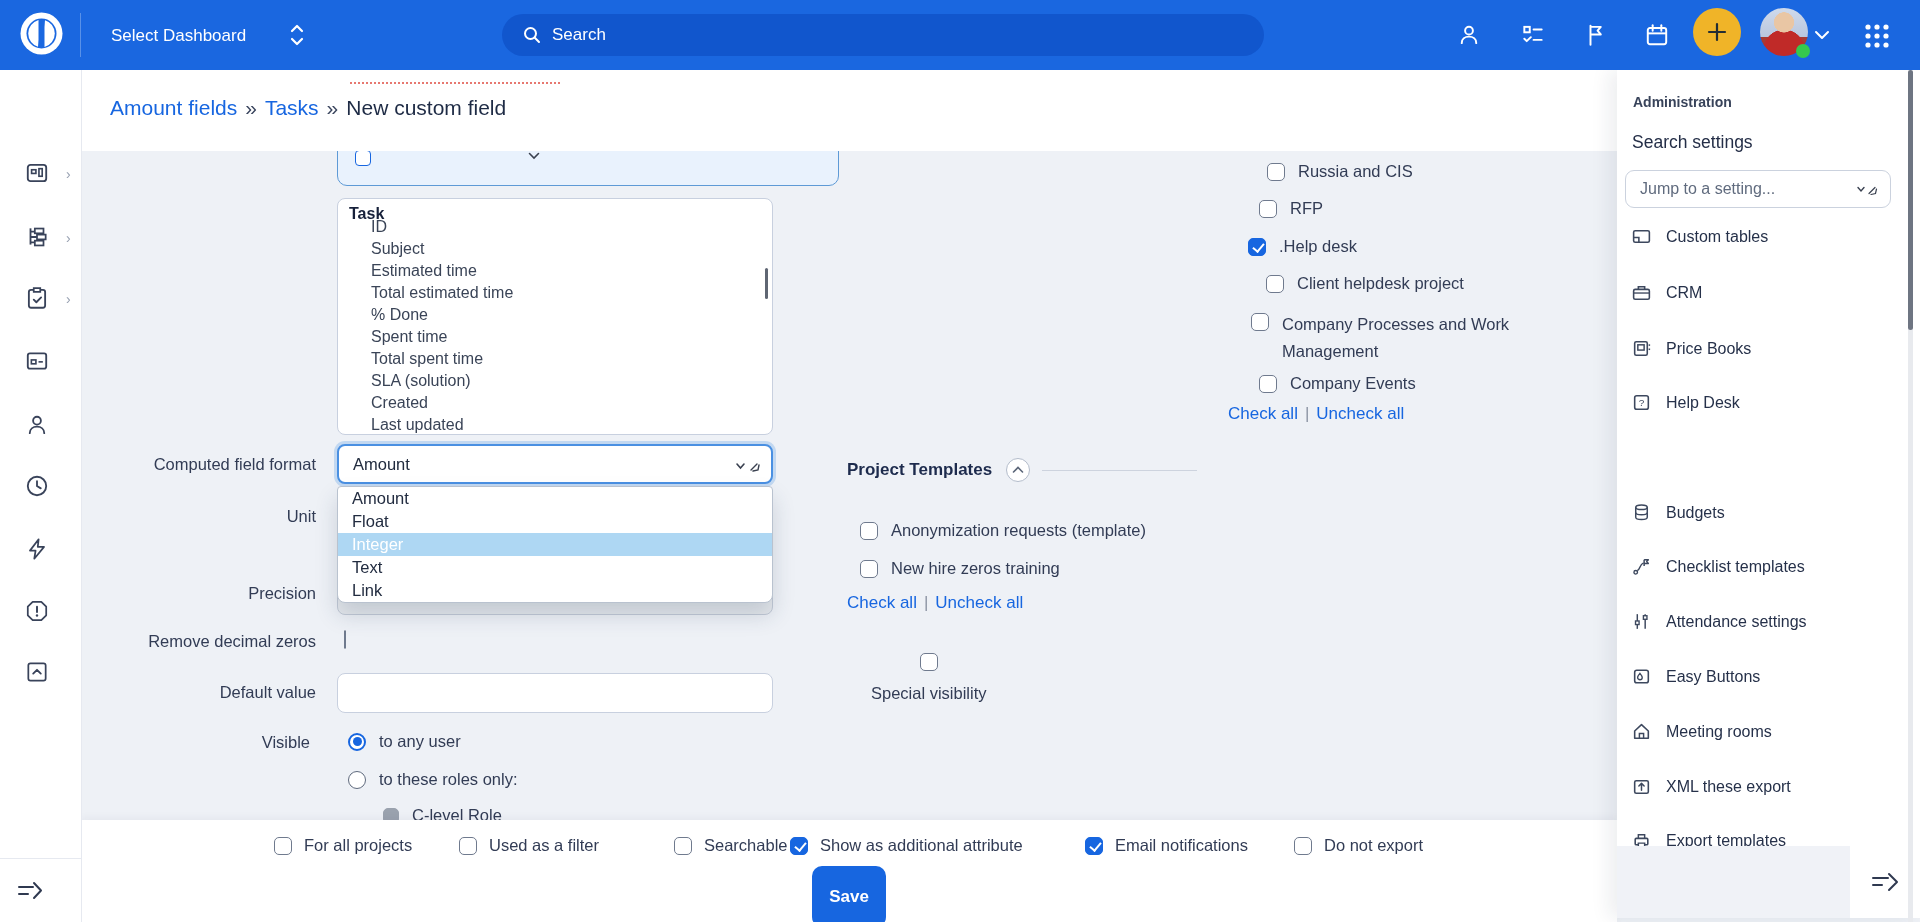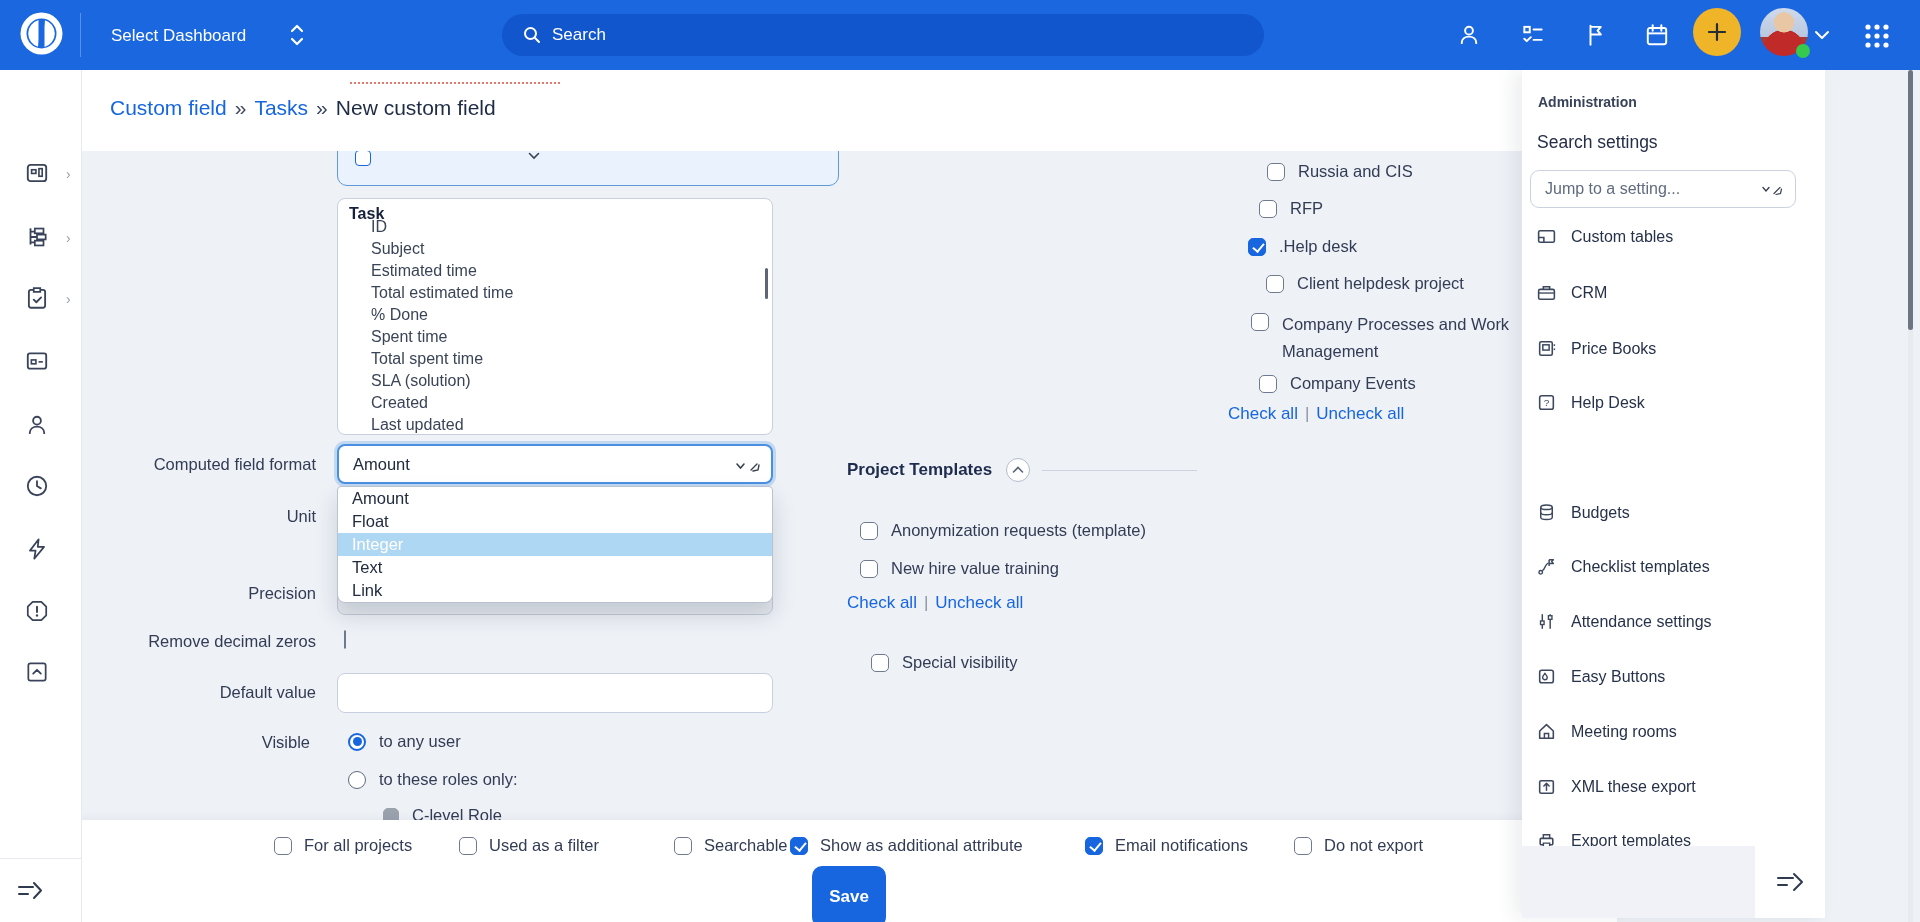--- a/index.html
+++ b/index.html
@@ -61,21 +61,21 @@
   .links span[data-interactable="true"]{cursor:pointer;}
   
   .pt-title{position:absolute;left:847px;top:460px;font-size:17px;font-weight:bold;color:#1d2b4d;}
   .pt-circle{position:absolute;left:1006px;top:458px;width:24px;height:24px;border:1px solid #b3bccb;border-radius:50%;background:#fff;display:flex;align-items:center;justify-content:center;color:#5a6578;box-sizing:border-box;}
   .pt-rule{position:absolute;left:1042px;top:470px;width:155px;border-top:1px solid #cdd3de;}
   
   .footer{position:absolute;left:81px;top:820px;width:1536px;height:102px;background:#fff;box-shadow:0 -2px 8px rgba(30,40,70,.05);z-index:9;}
   .save-btn{position:absolute;left:812px;top:866px;width:74px;height:61px;background:#1766e0;border:none;border-radius:10px;color:#fff;font-size:17px;font-weight:bold;font-family:"Liberation Sans",sans-serif;cursor:pointer;z-index:10;}
   .foot-opt{position:absolute;top:836px;display:flex;align-items:center;gap:12px;font-size:16.5px;color:#323c55;z-index:10;}
   
-  .panel{position:absolute;left:1522px;top:70px;width:303px;height:848px;background:#fff;box-shadow:-8px 0 18px rgba(30,40,70,.08);z-index:12;}
+  .panel{position:absolute;left:1617px;top:70px;width:303px;height:848px;background:#fff;box-shadow:-8px 0 18px rgba(30,40,70,.08);z-index:12;}
   .panel-title{position:absolute;left:16px;top:24px;font-size:14px;font-weight:600;color:#38435a;}
   .panel-search{position:absolute;left:15px;top:62px;font-size:17.5px;color:#242e47;}
   .jump-select{position:absolute;left:8px;top:100px;width:266px;height:38px;border:1px solid #cbd2de;border-radius:9px;background:#fff;box-sizing:border-box;display:flex;align-items:center;padding:0 14px;font-size:16px;color:#606b7e;}
   .p-item{position:absolute;left:14px;display:flex;align-items:center;gap:14px;font-size:16px;color:#26314a;cursor:pointer;}
   .p-item .lbl{line-height:21px;}
   .p-ic{color:#3d485e;flex:0 0 auto;}
   .panel-foot{position:absolute;left:0;bottom:0;width:303px;height:72px;background:#f0f2f7;}
   .panel-foot-white{position:absolute;right:0;bottom:0;width:70px;height:72px;background:#fff;display:flex;align-items:center;justify-content:center;color:#2f3950;}
   
   .sb-track{position:absolute;left:1908px;top:70px;width:5px;height:852px;background:#e8eaee;z-index:13;}
@@ -225,21 +225,21 @@
   <div class="partial-box" data-interactable="false"></div>
   <div class="mini-cb" data-interactable="true"></div>
   <svg class="abs" style="left:528px;top:152px;z-index:1;" width="12" height="8" viewBox="0 0 12 8" data-interactable="false">
     <path d="M1.5 1.5 L6 6 L10.5 1.5" fill="none" stroke="#3a4150" stroke-width="1.6" stroke-linecap="round"></path>
   </svg>
 
   
   <div class="page-head" data-interactable="false"></div>
   <div class="red-squiggle" data-interactable="false"></div>
   <div class="crumbs" data-interactable="false">
-    <a href="#" data-interactable="true">Custom field</a><span class="crumb-sep" data-interactable="false">»</span><a href="#" data-interactable="true">Tasks</a><span class="crumb-sep" data-interactable="false">»</span><span data-interactable="false">New custom field</span>
+    <a href="#" data-interactable="true">Amount fields</a><span class="crumb-sep" data-interactable="false">»</span><a href="#" data-interactable="true">Tasks</a><span class="crumb-sep" data-interactable="false">»</span><span data-interactable="false">New custom field</span>
   </div>
 
   
   <div class="listbox" data-interactable="true">
     <div class="lb-title" data-interactable="false">Task</div>
     <div class="lb-item" style="top:19px;" data-interactable="true">ID</div>
     <div class="lb-item" style="top:41px;" data-interactable="true">Subject</div>
     <div class="lb-item" style="top:63px;" data-interactable="true">Estimated time</div>
     <div class="lb-item" style="top:85px;" data-interactable="true">Total estimated time</div>
     <div class="lb-item" style="top:107px;" data-interactable="true">% Done</div>
@@ -330,27 +330,27 @@
     </svg>
   </div>
   <div class="pt-rule" data-interactable="false"></div>
 
   <div class="ctrl-row" style="left:860px;top:521px;" data-interactable="true">
     <span class="cb" data-interactable="true"></span>
     <span data-interactable="false">Anonymization requests (template)</span>
   </div>
   <div class="ctrl-row" style="left:860px;top:559px;" data-interactable="true">
     <span class="cb" data-interactable="true"></span>
-    <span data-interactable="false">New hire value training</span>
+    <span data-interactable="false">New hire zeros training</span>
   </div>
   <div class="links abs" style="left:847px;top:593px;" data-interactable="false">
     <span data-interactable="true">Check all</span><span class="pipe" data-interactable="false">|</span><span data-interactable="true">Uncheck all</span>
   </div>
 
-  <div class="ctrl-row" style="left:871px;top:653px;" data-interactable="true">
+  <div class="ctrl-row" style="left:871px;top:653px;flex-direction:column;" data-interactable="true">
     <span class="cb" data-interactable="true"></span>
     <span data-interactable="false">Special visibility</span>
   </div>
 
   
   <div class="footer" data-interactable="false"></div>
   <div class="foot-opt" style="left:274px;" data-interactable="true">
     <span class="cb" data-interactable="true"></span>
     <span data-interactable="false">For all projects</span>
   </div>

